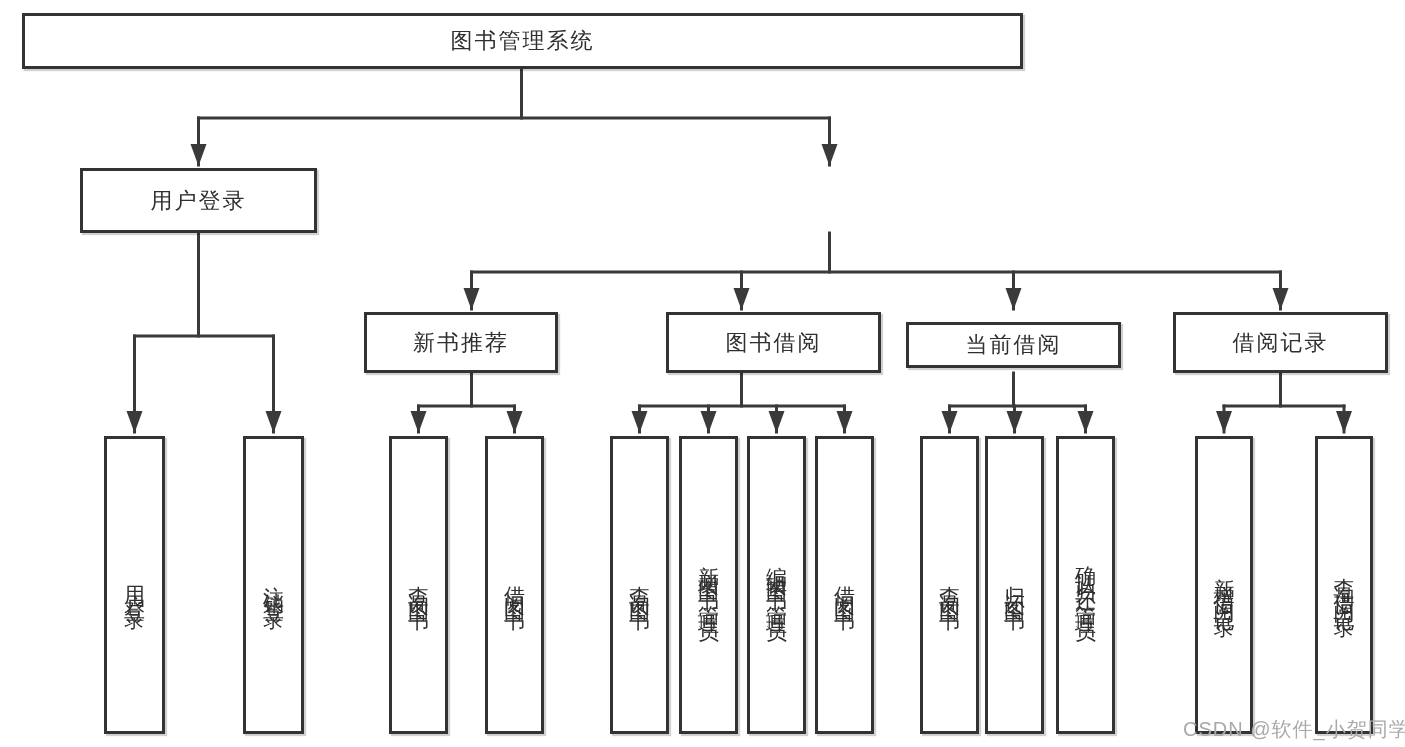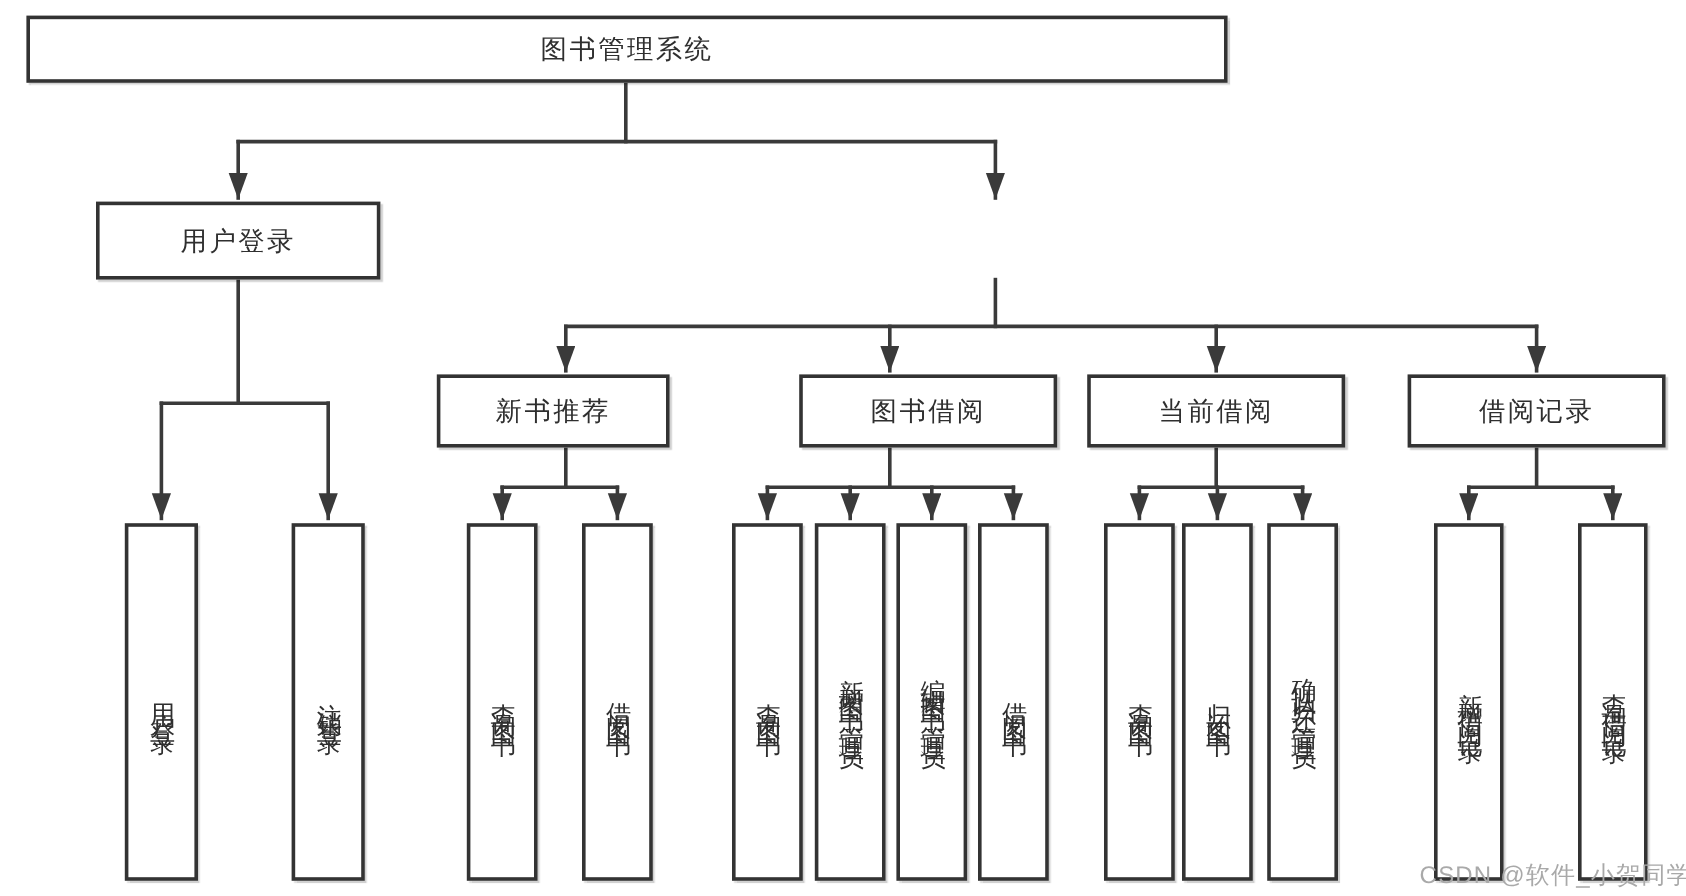--- a/index.html
+++ b/index.html
@@ -78,21 +78,21 @@
       <path d="M1344 406 V432" marker-end="url(#arr)"></path>
     </g>
   </svg>
 
   <div class="node h-node" style="left:22px; top:13px; width:1001px; height:56px;">图书管理系统</div>
 
   <div class="node h-node" style="left:80px; top:168px; width:237px; height:65px;">用户登录</div>
 
   <div class="node h-node" style="left:364px; top:312px; width:194px; height:61px;">新书推荐</div>
   <div class="node h-node" style="left:634px; top:312px; width:215px; height:61px;margin-left:32px;">图书借阅</div>
-  <div class="node h-node" style="left:906px; top:312px; width:215px; height:61px;">当前借阅</div>
+  <div class="node h-node" style="left:906px; top:322px; width:215px; height:46px;">当前借阅</div>
   <div class="node h-node" style="left:1173px; top:312px; width:215px; height:61px;">借阅记录</div>
 
   <div class="node v-node" style="left:104px; top:436px; width:61px; height:298px;">
     <span>用户登录</span>
   </div>
   <div class="node v-node" style="left:243px; top:436px; width:61px; height:298px;">
     <span>注销登录</span>
   </div>
 
   <div class="node v-node" style="left:389px; top:436px; width:59px; height:298px;">

